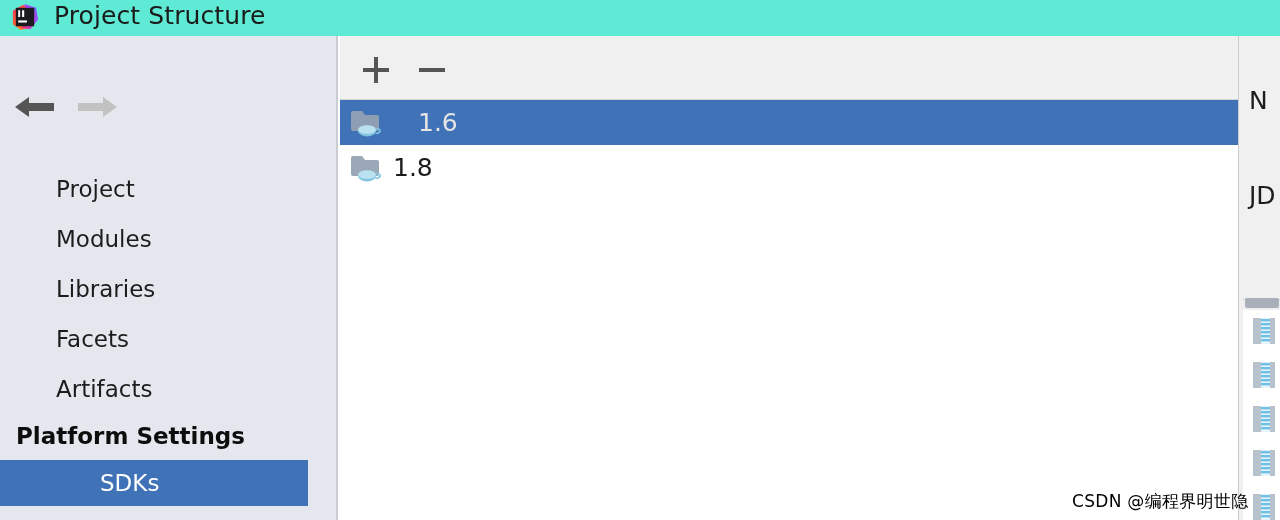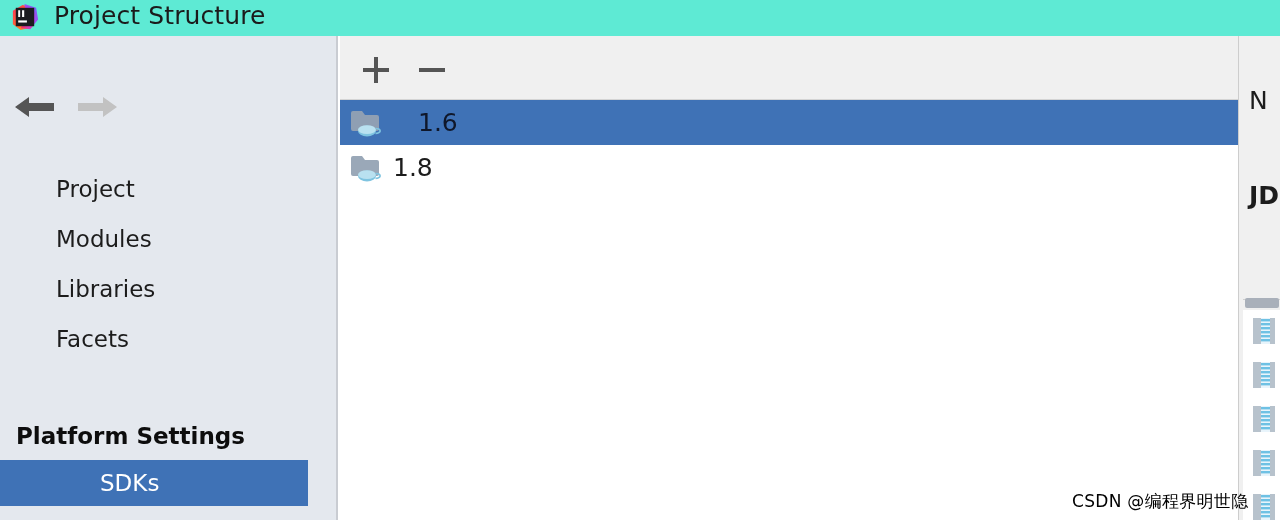--- a/index.html
+++ b/index.html
@@ -150,21 +150,21 @@
     margin-left: 9px;
     width: 36px; height: 30px;
     flex: 0 0 auto;
   }
   .sdk-name {
     margin-left: 8px;
     font-size: 25px;
     color: #1c1c1c;
     white-space: nowrap;
   }
-  .sdk-row.selected .sdk-name { color: #0f172a; margin-left: 33px; }
+  .sdk-row.selected .sdk-name { color: #e5e5e5; margin-left: 33px; }
 
   
   .right-splitter {
     position: absolute;
     left: 1238px; top: 36px;
     width: 5px; height: 484px;
     background: #f0f0f0;
     border-left: 1px solid #cdcdcd;
     box-sizing: border-box;
   }
@@ -183,21 +183,21 @@
     border-bottom: 1px solid #d0d0d0;
   }
   .rp-field-label {
     position: absolute;
     left: 6px;
     font-size: 25px;
     color: #1c1c1c;
     white-space: nowrap;
   }
   .rp-name-label { top: 50px; }
-  .rp-jdk-label  { top: 145px; font-weight: bold; }
+  .rp-jdk-label  { top: 145px; }
 
   .rp-scrollbar {
     position: absolute;
     left: 2px; top: 262px;
     width: 34px; height: 10px;
     background: #a9b0ba;
     border-radius: 2px;
   }
   .rp-jar-list {
     position: absolute;
@@ -271,20 +271,23 @@
     </div>
     <div class="side-item" style="top:180px;">
       <span class="label">Modules</span>
     </div>
     <div class="side-item" style="top:230px;">
       <span class="label">Libraries</span>
     </div>
     <div class="side-item" style="top:280px;">
       <span class="label">Facets</span>
     </div>
+    <div class="side-item" style="top:330px;">
+      <span class="label">Artifacts</span>
+    </div>
 
     <div class="side-group" style="top:387px;">Platform Settings</div>
 
     <div class="side-item selected" style="top:424px;padding-left:44px;">
       <span class="label">SDKs</span>
     </div>
   </div>
 
   <div class="center-toolbar">
     <div class="tb-btn tb-add">

